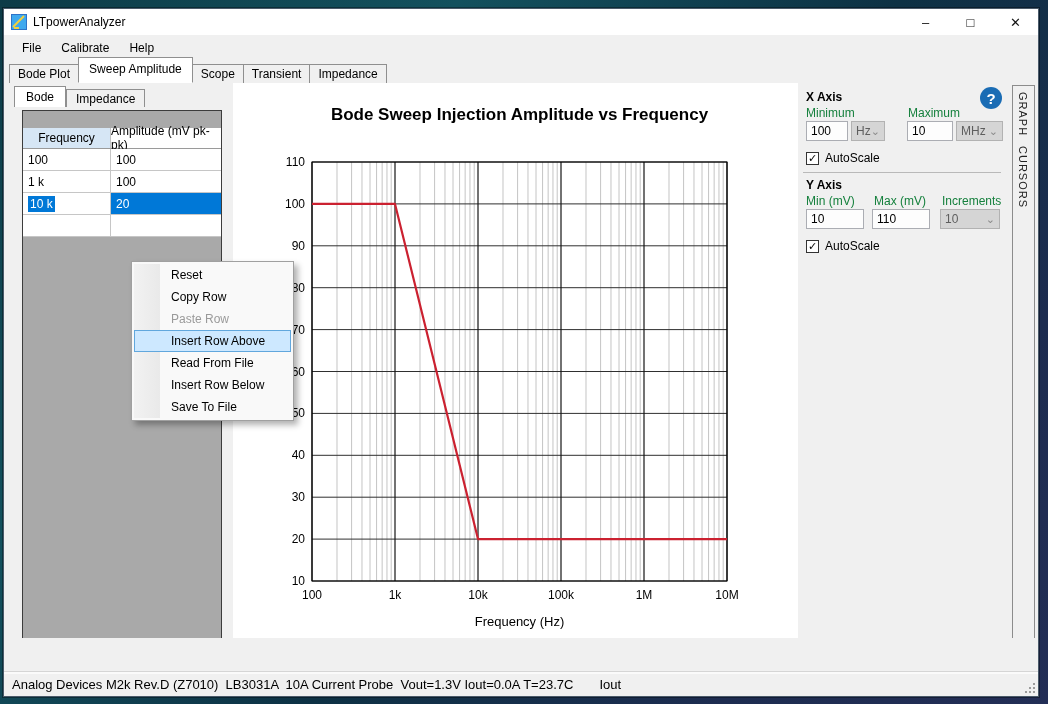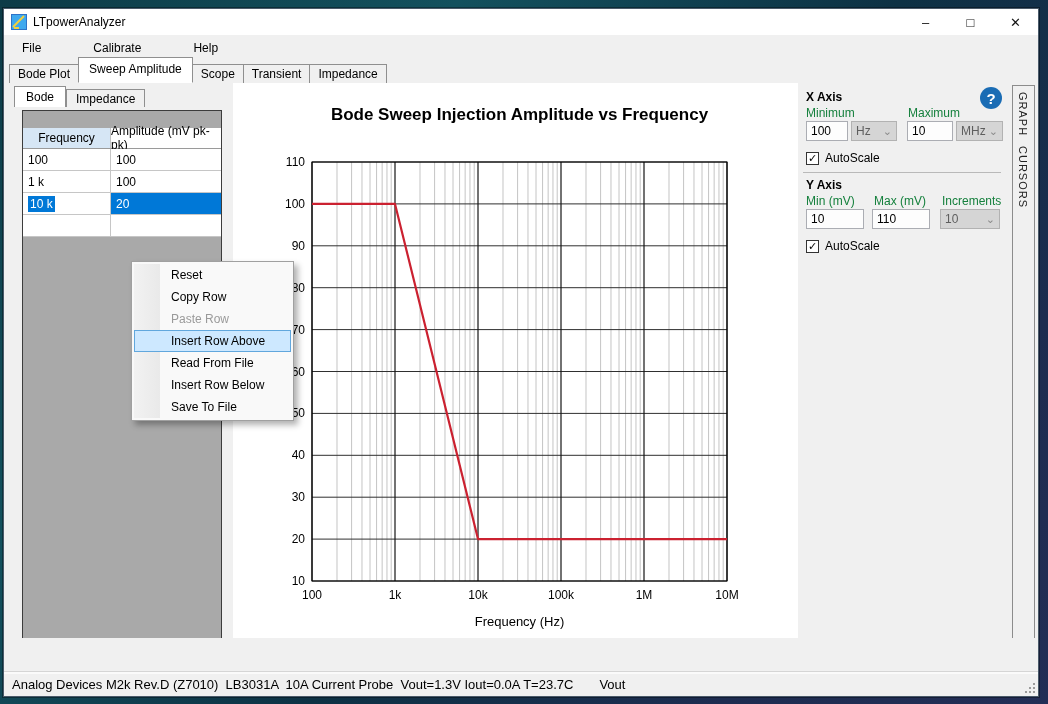--- a/index.html
+++ b/index.html
@@ -12,21 +12,21 @@
     box-shadow:0 0 0 1px rgba(0,0,0,.35);
   }
   
   .titlebar { height:26px; background:#fff; display:flex; align-items:center; flex:0 0 auto; }
   .app-icon { width:16px; height:16px; margin:0 6px 0 7px; position:relative; flex:0 0 auto; }
   .title-text { font-size:12px; color:#000; }
   .titlebar-spacer { flex:1; }
   .tb-btn { width:45px; height:26px; display:flex; align-items:center; justify-content:center;
     font-size:13px; color:#111; cursor:default; }
   
-  .menubar { height:26px; background:#f0f0f0; display:flex; align-items:center; padding-left:8px; flex:0 0 auto;gap:32px; }
+  .menubar { height:26px; background:#f0f0f0; display:flex; align-items:center; padding-left:8px; flex:0 0 auto; }
   .menu-item { padding:0 10px; height:22px; line-height:22px; }
   
   .tabstrip { height:22px; background:#f0f0f0; display:flex; align-items:flex-end; padding-left:5px; flex:0 0 auto; }
   .tab { background:#f0f0f0; border:1px solid #8f8f8f; border-bottom:none; padding:2px 8px 3px;
     margin-right:-1px; height:19px; line-height:14px; }
   .tab.active { background:#fff; height:22px; padding:4px 10px 20px; position:relative; z-index:2;
     border:1px solid #8f8f8f; border-bottom:1px solid #fff; }
   
   .content { position:relative; flex:1; overflow:hidden; }
   .left-panel { position:absolute; left:0; top:0; width:229px; height:100%; background:#f0f0f0; }
@@ -237,21 +237,21 @@
         </svg>
     </div>
 
     <div class="right-panel">
       <div class="rp-heading" style="left:8px; top:7px;">X Axis</div>
       <div class="help-icon" style="left:182px; top:4px;">?</div>
 
       <div class="rp-label" style="left:8px; top:23px;">Minimum</div>
       <div class="rp-label" style="left:110px; top:23px;">Maximum</div>
       <input class="rp-input" style="left: 8px; top: 38px; width: 42px;" value="100">
-      <div class="rp-select" style="left:53px; top:38px; width:46px;">
+      <div class="rp-select" style="left:53px; top:38px; width:34px;">
         <span>Hz</span>
         <span class="chev">⌄</span>
       </div>
       <input class="rp-input" style="left: 109px; top: 38px; width: 46px;" value="10">
       <div class="rp-select" style="left:158px; top:38px; width:47px;">
         <span>MHz</span>
         <span class="chev">⌄</span>
       </div>
       <div class="checkbox-row" style="left:8px; top:68px;">
         <div class="cbox">✓</div>
@@ -279,21 +279,21 @@
     <div class="side-strip">
       <div class="side-box">
         <div class="vlabel">GRAPH</div>
         <div class="vlabel">CURSORS</div>
       </div>
     </div>
   </div>
 
   <div class="statusbar">
     <span class="status-text">Analog Devices M2k Rev.D (Z7010)  LB3031A  10A Current Probe  Vout=1.3V Iout=0.0A T=23.7C</span>
-    <span class="status-state">Vout</span>
+    <span class="status-state">Iout</span>
     <div class="resize-grip">
       <i style="right:0; bottom:8px;"></i>
         <i style="right:0; bottom:4px;"></i>
         <i style="right:0; bottom:0;"></i>
       <i style="right:4px; bottom:4px;"></i>
         <i style="right:4px; bottom:0;"></i>
       <i style="right:8px; bottom:0;"></i>
     </div>
   </div>
 

